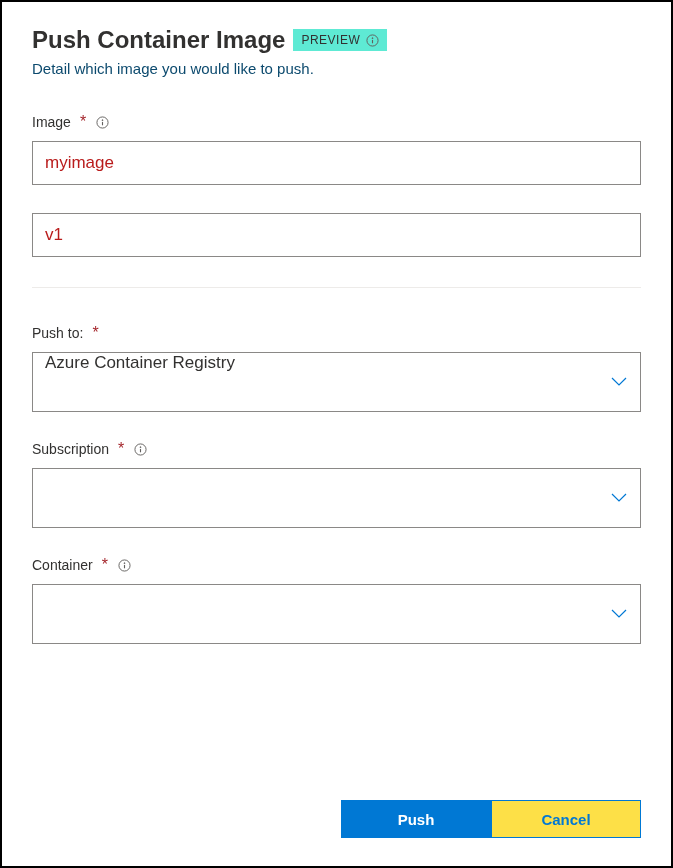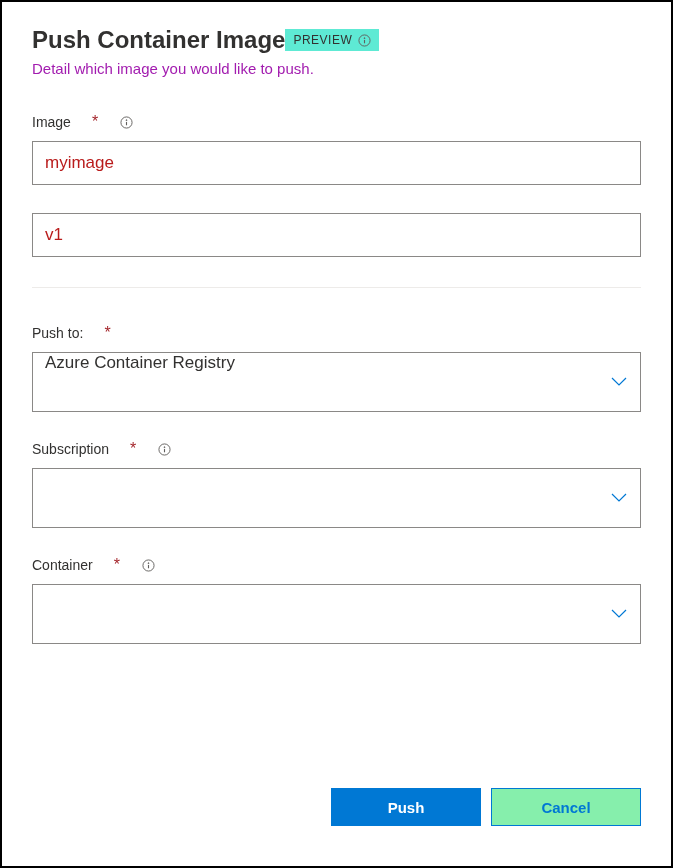--- a/index.html
+++ b/index.html
@@ -17,50 +17,51 @@
       position: relative;
     }
     .container {
       padding: 24px 30px;
       height: 100%;
       position: relative;
     }
     .header {
       display: flex;
       align-items: center;
+      gap: 8px;
       margin-bottom: 6px;
     }
     .title {
       font-size: 24px;
       font-weight: 600;
       color: #323130;
     }
     .preview-badge {
       background: #5eead4;
       color: #323130;
       font-size: 12px;
       font-weight: 400;
       padding: 4px 8px;
       display: inline-flex;
       align-items: center;
       gap: 4px;
       letter-spacing: 0.5px;
     }
     .subtitle {
       font-size: 15px;
-      color: #a21caf;
+      color: #0c4a6e;
       margin-bottom: 36px;
     }
     .form-group {
       margin-bottom: 28px;
     }
     .label-row {
       display: flex;
       align-items: center;
-      gap: 20px;
+      gap: 8px;
       margin-bottom: 10px;
     }
     .field-label {
       font-size: 14px;
       color: #323130;
     }
     .required {
       color: #a4262c;
       margin-left: 1px;
     }
@@ -114,43 +115,42 @@
       top: 50%;
       transform: translateY(-50%);
       pointer-events: none;
     }
     .chevron svg {
       width: 16px;
       height: 10px;
     }
     .button-row {
       position: absolute;
-      bottom: 40px;
+      bottom: 28px;
       right: 30px;
       display: flex;
-      gap: 10px;
       justify-content: flex-end;
     }
     .btn {
       height: 38px;
       padding: 0 36px;
       font-size: 15px;
       font-weight: 600;
       font-family: inherit;
       border: 1px solid;
       cursor: pointer;
       min-width: 150px;
     }
     .btn-primary {
       background: #0078d4;
       border-color: #0078d4;
       color: #fff;
     }
     .btn-secondary {
-      background: #86efac;
+      background: #fde047;
       border-color: #0078d4;
       color: #0078d4;
     }
   </style>
 </head>
 <body>
 
 <div class="container">
   <div class="header">
     <h1 class="title">Push Container Image</h1>

